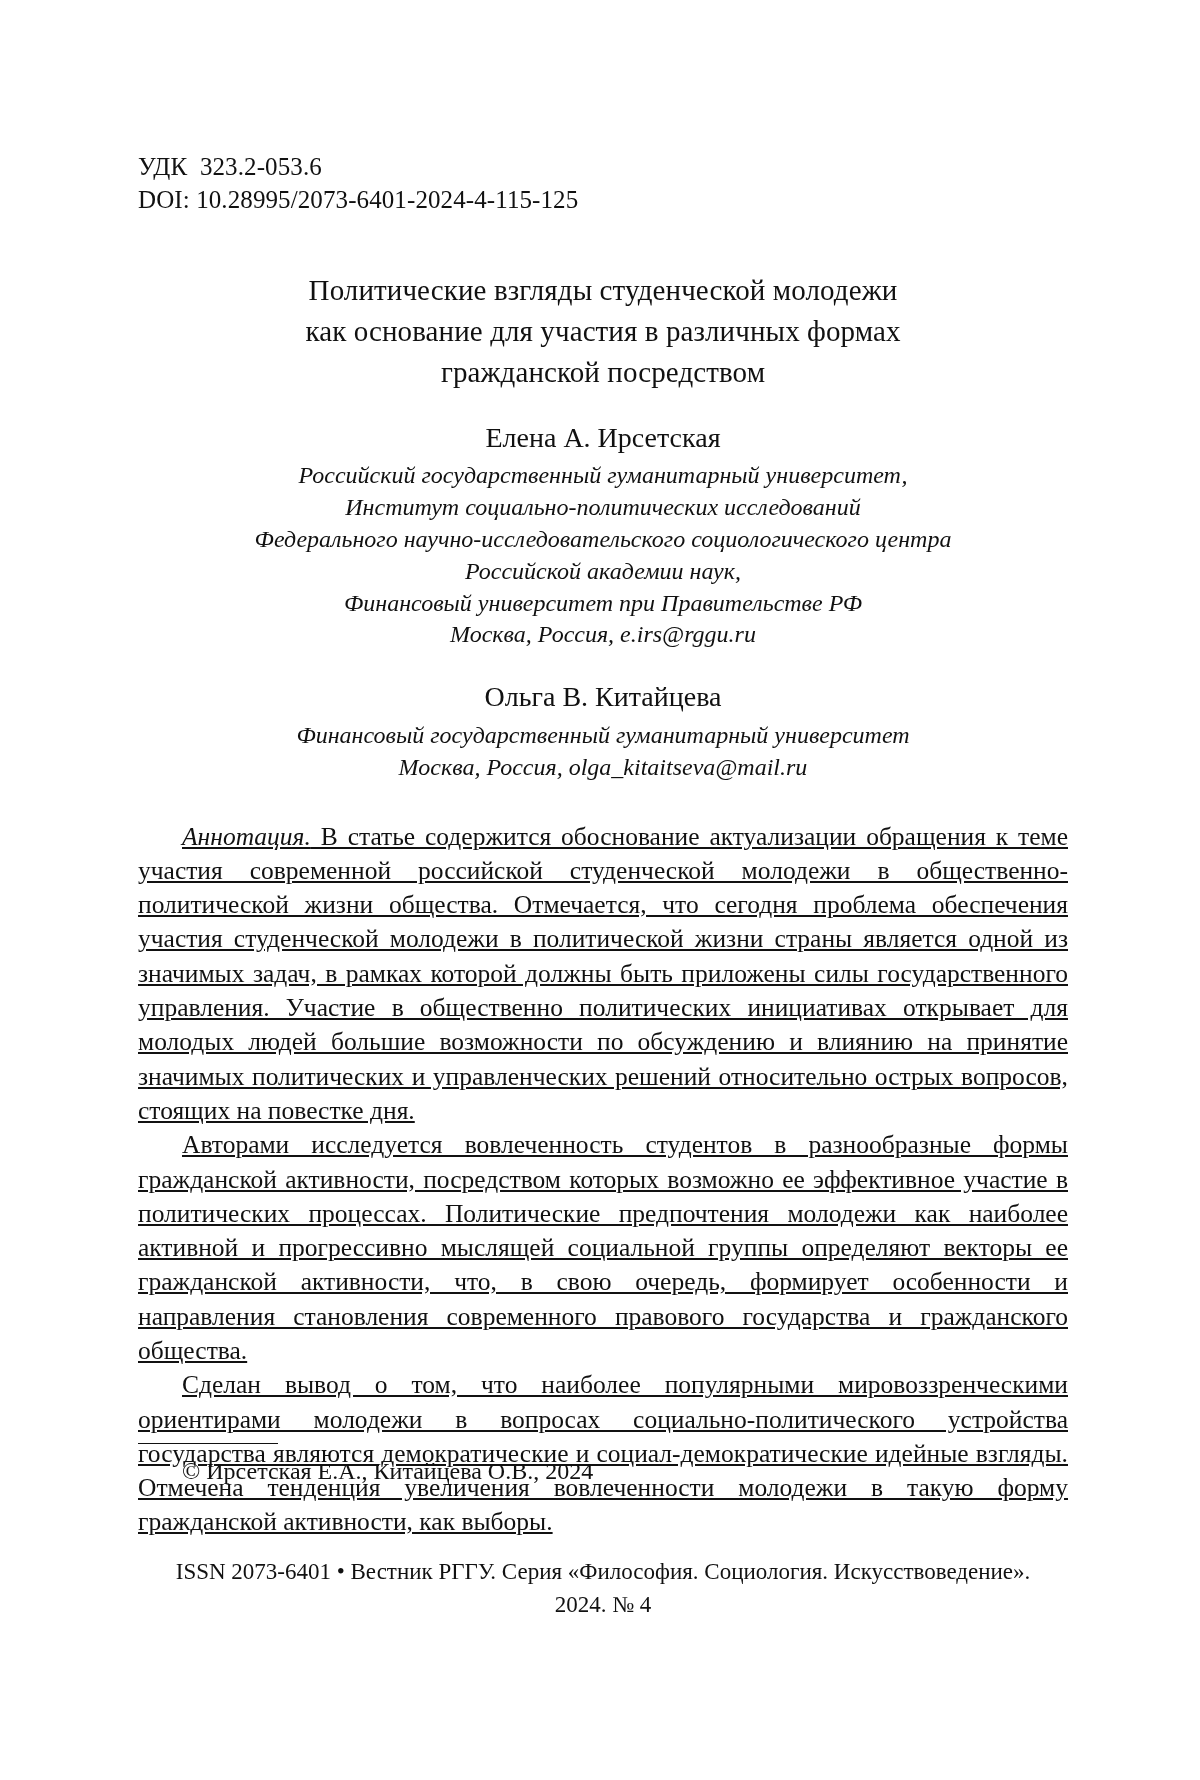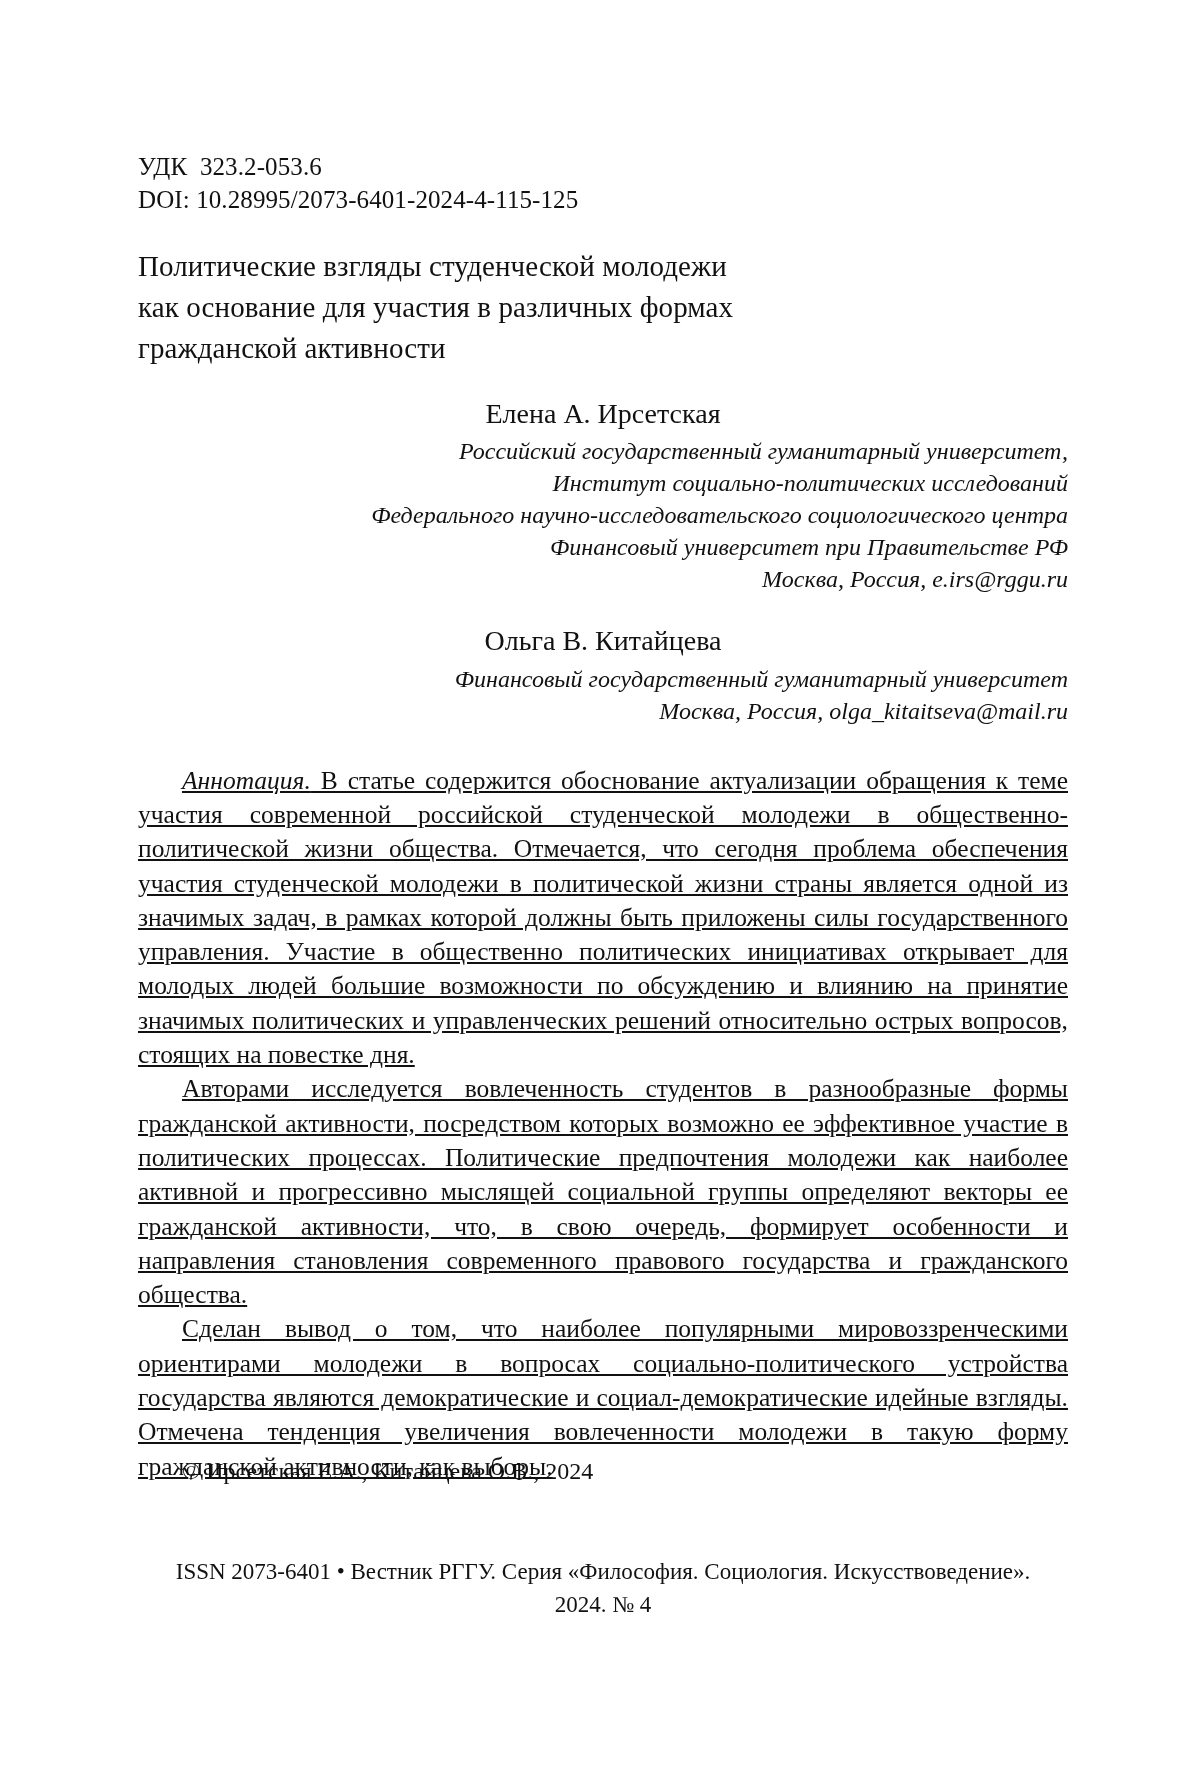--- a/index.html
+++ b/index.html
@@ -36,21 +36,22 @@
     font-size: 25px;
     line-height: 1.32;
     letter-spacing: 0.1px;
   }
   .ids div {
     white-space: pre;
   }
 
   
   .title {
-    margin-top: 30px;
+    margin-top: 54px;
+    text-align: center;
     font-size: 29px;
     line-height: 1.42;
     letter-spacing: 0.1px;
   }
   .title .tline { display: block; }
 
   
   .author-block {
     margin-top: 26px;
     text-align: center;
@@ -60,21 +61,20 @@
   }
   .author-name {
     font-size: 28px;
     line-height: 1.3;
     margin-bottom: 4px;
   }
   .affil {
     font-size: 24px;
     font-style: italic;
     line-height: 1.33;
-    text-align: right;
   }
   .affil div { display: block; }
 
   
   .abstract {
     margin-top: 36px;
     font-size: 25.5px;
     line-height: 1.345;
     text-align: justify;
     text-justify: inter-word;
@@ -127,29 +127,30 @@
   <div class="content">
 
     <div class="ids">
       <div>УДК  323.2-053.6</div>
       <div>DOI: 10.28995/2073-6401-2024-4-115-125</div>
     </div>
 
     <div class="title">
       <span class="tline">Политические взгляды студенческой молодежи</span>
       <span class="tline">как основание для участия в различных формах</span>
-      <span class="tline">гражданской активности</span>
+      <span class="tline">гражданской посредством</span>
     </div>
 
     <div class="author-block">
       <div class="author-name">Елена А. Ирсетская</div>
       <div class="affil">
         <div>Российский государственный гуманитарный университет,</div>
         <div>Институт социально-политических исследований</div>
         <div>Федерального научно-исследовательского социологического центра</div>
+        <div>Российской академии наук,</div>
         <div>Финансовый университет при Правительстве РФ</div>
         <div>Москва, Россия, e.irs@rggu.ru</div>
       </div>
     </div>
 
     <div class="author-block second">
       <div class="author-name">Ольга В. Китайцева</div>
       <div class="affil">
         <div>Финансовый государственный гуманитарный университет</div>
         <div>Москва, Россия, olga_kitaitseva@mail.ru</div>

